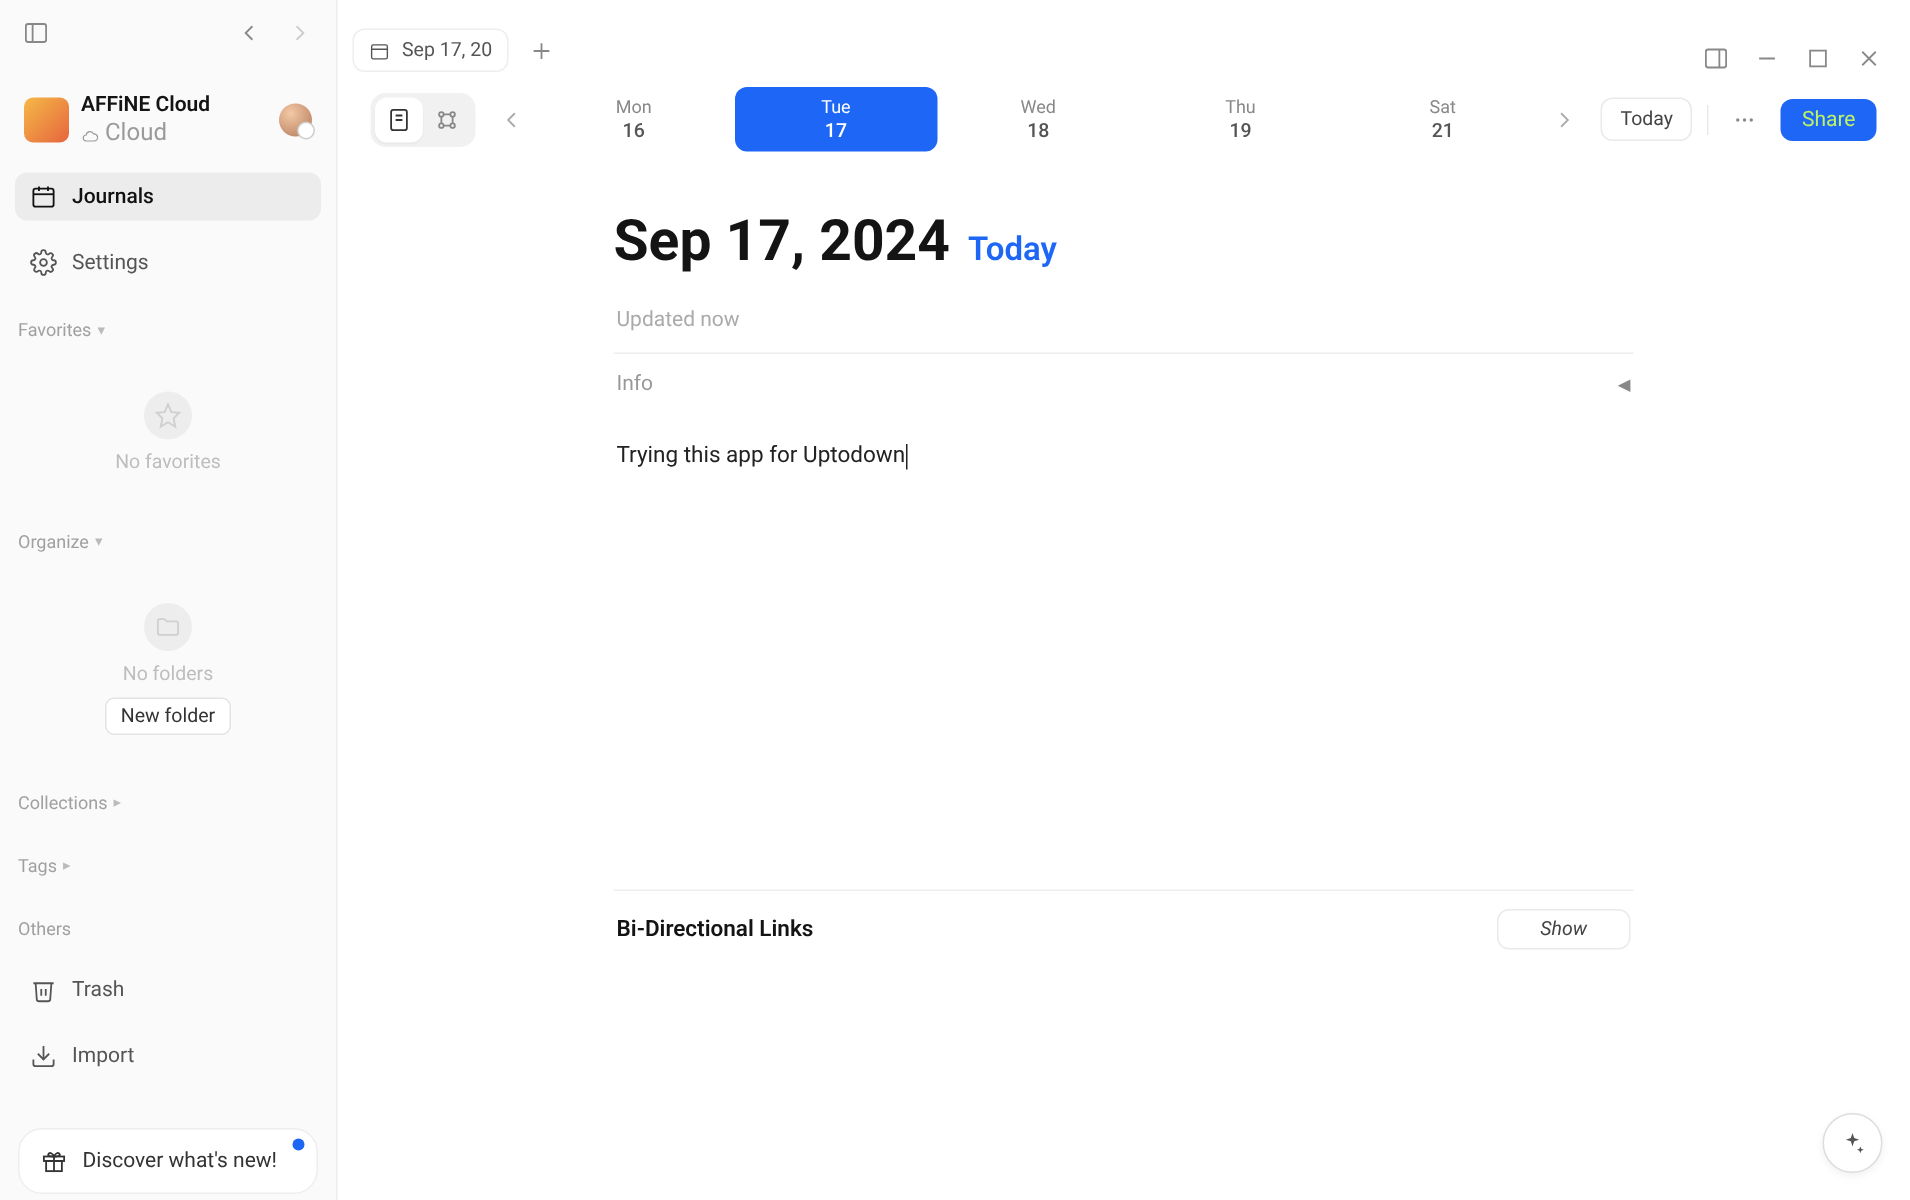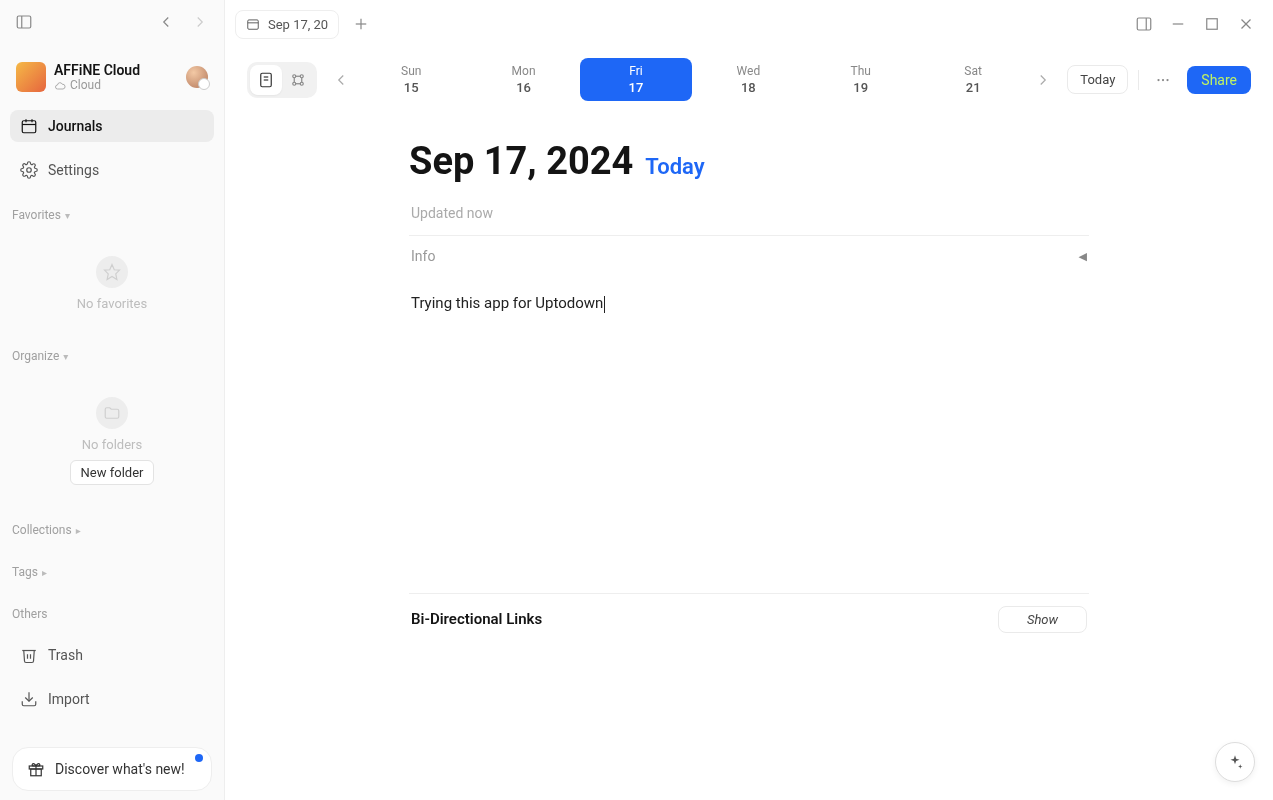--- a/index.html
+++ b/index.html
@@ -7,41 +7,41 @@
 .app { display: flex; height: 100%; }
 
 
 .sidebar { width: 225px; background: #fafafa; border-right: 1px solid #eee; display: flex; flex-direction: column; padding: 8px 10px; position: relative; gap: 12px; }
 .sb-top { display: flex; align-items: center; gap: 6px; margin-bottom: 8px; }
 .icon-btn { width: 28px; height: 28px; border-radius: 6px; display: inline-flex; align-items: center; justify-content: center; color: #888; cursor: pointer; }
 .workspace { display: flex; align-items: center; gap: 8px; padding: 6px; border-radius: 8px; }
 .ws-logo { width: 30px; height: 30px; border-radius: 6px; background: linear-gradient(135deg, #f5b947, #e6653e); }
 .ws-text { flex: 1; }
 .ws-name { font-size: 14px; font-weight: 600; }
-.ws-sub { font-size: 12px; color: #9a9a9a; display: flex; align-items: flex-end; gap: 4px; }
+.ws-sub { font-size: 16px; color: #9a9a9a; display: flex; align-items: flex-end; gap: 4px; }
 .avatar { width: 22px; height: 22px; border-radius: 50%; background: radial-gradient(circle at 35% 30%, #f3c9a5, #b3775a); position: relative; }
 .avatar::after { content: ''; position: absolute; right: -2px; bottom: -2px; width: 10px; height: 10px; background: #fff; border: 1px solid #ccc; border-radius: 50%; }
 .search-row { display: flex; gap: 6px; margin: 10px 0 8px; }
 .search-box { flex: 1; display: flex; align-items: center; padding: 6px 10px; border: 1px solid #e6e6e6; border-radius: 10px; color: #999; font-size: 14px; gap: 8px; cursor: pointer; background: #fff; }
 .search-kbd { margin-left: auto; font-size: 13px; color: #aaa; }
 .add-page { width: 32px; height: 32px; border: 1px solid #e6e6e6; border-radius: 10px; display: flex; align-items: center; justify-content: center; color: #888; cursor: pointer; background: #fff; }
 .nav-item { display: flex; align-items: center; gap: 10px; padding: 7px 10px; border-radius: 8px; font-size: 14px; color: #555; cursor: pointer; }
 .nav-item.active { background: #ececec; color: #111; font-weight: 500; }
 .section-title { font-size: 12px; color: #a0a0a0; padding: 10px 2px 6px; display: flex; align-items: center; gap: 4px; }
 .empty-block { display: flex; flex-direction: column; align-items: center; gap: 8px; padding: 16px 0; color: #bdbdbd; font-size: 13px; }
 .empty-circle { width: 32px; height: 32px; border-radius: 50%; background: #ededed; display: flex; align-items: center; justify-content: center; color: #cfcfcf; }
 .new-folder-btn { padding: 4px 10px; border: 1px solid #e3e3e3; border-radius: 6px; font-size: 13px; background: #fff; color: #333; cursor: pointer; }
 .sb-spacer { flex: 1; }
 .discover { margin: 8px 2px; padding: 12px 14px; border: 1px solid #eee; border-radius: 16px; display: flex; align-items: center; gap: 10px; font-size: 14px; color: #333; position: relative; cursor: pointer; background: #fff; }
 .dot-notify { position: absolute; top: 6px; right: 8px; width: 8px; height: 8px; background: #1e67f6; border-radius: 50%; }
 svg.ico { width: 18px; height: 18px; stroke: currentColor; fill: none; stroke-width: 1.6; }
 
 
 .main { flex: 1; display: flex; flex-direction: column; }
-.topbar { height: 48px; display: flex; align-items: center; padding: 0 10px; gap: 8px; }
+.topbar { height: 48px; display: flex; align-items: flex-end; padding: 0 10px; gap: 8px; }
 .tab-pill { display: flex; align-items: center; gap: 8px; padding: 6px 10px; border: 1px solid #eee; border-radius: 8px; font-size: 13px; color: #555; cursor: pointer; }
 .window-ctrl { width: 18px; height: 18px; display: inline-flex; align-items: center; justify-content: center; color: #888; cursor: pointer; }
 .topbar .right { margin-left: auto; display: flex; gap: 16px; align-items: center; padding-right: 8px; }
 
 .sub-header { display: flex; align-items: center; padding: 10px 22px; gap: 10px; }
 .view-toggle { display: flex; background: #f1f1f1; border-radius: 10px; padding: 3px; }
 .vt-btn { width: 32px; height: 30px; border-radius: 8px; display: flex; align-items: center; justify-content: center; color: #888; cursor: pointer; }
 .vt-btn.active { background: #fff; color: #333; box-shadow: 0 1px 2px rgba(0,0,0,0.05); }
 
 .date-strip { flex: 1; display: flex; align-items: center; gap: 0; color: #555; }
@@ -267,29 +267,25 @@
       </div>
 
       <div class="date-strip">
         <div class="arrow-btn">
             <svg class="ico" viewBox="0 0 24 24">
               <polyline points="15 18 9 12 15 6"></polyline>
             </svg>
           </div>
         <div class="days" id="days-container">
             <div class="day">
-              <span class="dow">Sun</span>
-              <span class="dnum">15</span>
-            </div>
-            <div class="day">
               <span class="dow">Mon</span>
               <span class="dnum">16</span>
             </div>
             <div class="day selected">
-              <span class="dow">Fri</span>
+              <span class="dow">Tue</span>
               <span class="dnum">17</span>
             </div>
             <div class="day">
               <span class="dow">Wed</span>
               <span class="dnum">18</span>
             </div>
             <div class="day">
               <span class="dow">Thu</span>
               <span class="dnum">19</span>
             </div>

